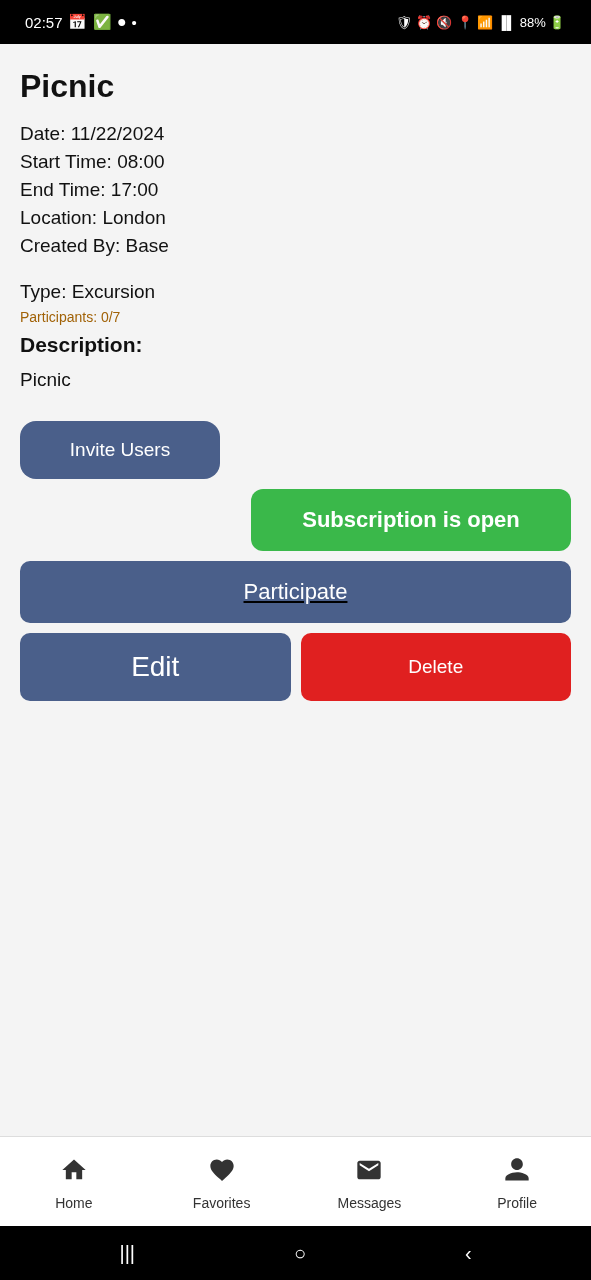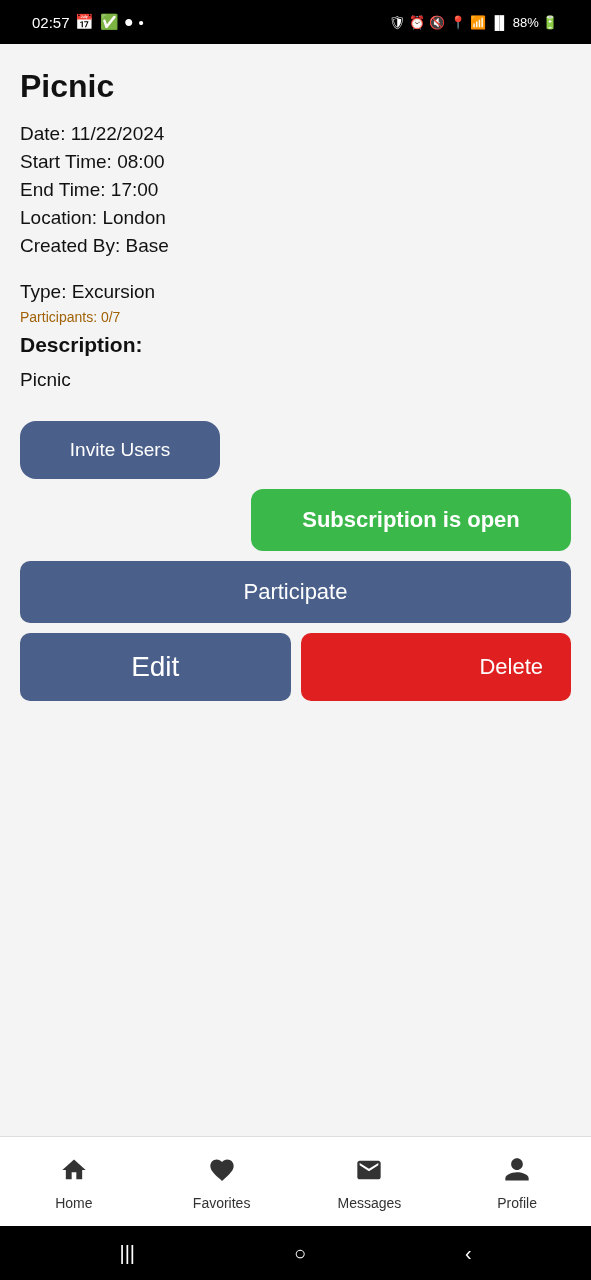--- a/index.html
+++ b/index.html
@@ -14,21 +14,21 @@
       flex-direction: column;
     }
 
     
     .status-bar {
       background: #000;
       color: #fff;
       display: flex;
       justify-content: space-between;
       align-items: center;
-      padding: 6px 32px;
+      padding: 6px 25px;
       height: 44px;
       font-size: 15px;
       font-weight: 500;
     }
     .status-left { display: flex; align-items: center; gap: 6px; }
     .status-right { display: flex; align-items: center; gap: 4px; font-size: 13px; }
 
     
     .main-content {
       flex: 1;
@@ -123,20 +123,21 @@
       font-weight: 700;
       cursor: pointer;
       width: 320px;
       text-align: center;
     }
 
     .row-participate {
       display: flex;
       justify-content: stretch;
       margin-bottom: 10px;
+      text-decoration: underline;
     }
 
     .btn-participate {
       background: #4a5f8a;
       color: #fff;
       border: none;
       border-radius: 10px;
       padding: 18px 28px;
       font-size: 22px;
       font-weight: 500;
@@ -160,25 +161,24 @@
       cursor: pointer;
       flex: 1;
     }
 
     .btn-delete {
       background: #e02020;
       color: #fff;
       border: none;
       border-radius: 10px;
       padding: 18px 28px;
-      font-size: 22px;
+      font-size: 19px;
       font-weight: 500;
       cursor: pointer;
       flex: 1;
-      text-align: right;
     }
 
     
     .bottom-nav {
       background: #fff;
       border-top: 1px solid #ddd;
       display: flex;
       justify-content: flex-end;
       align-items: center;
       height: 90px;

